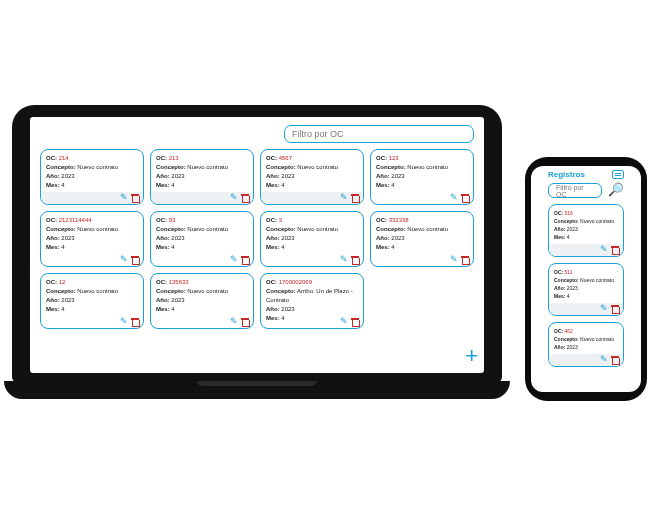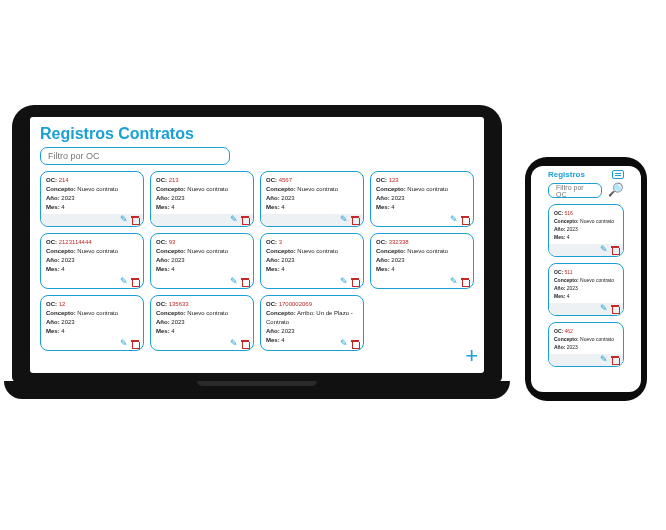--- a/index.html
+++ b/index.html
@@ -75,20 +75,21 @@
   .title {
     color: #1aa0d5;
     font-weight: bold;
     font-size: 16px;
     margin-bottom: 4px;
   }
   .search-row {
     display: flex;
     gap: 6px;
     margin-bottom: 6px;
+    justify-content: flex-end;
   }
   .search {
     flex: 0 0 auto;
     border: 1px solid #1aa0d5;
     border-radius: 7px;
     height: 18px;
     font-size: 9px;
     padding: 0 7px;
     color: #777;
     display: flex;
@@ -229,21 +230,20 @@
     justify-content: flex-end;
     gap: 3px;
   }
 </style>
 </head>
 <body>
 
 <div class="laptop">
   <div class="laptop-screen-outer">
     <div class="laptop-screen-inner">
-      <div class="title">Registros Contratos</div>
       <div class="search-row">
         <div class="search l">Filtro por OC</div>
       </div>
       <div class="grid" id="laptop-grid">
           <div class="card">
             <div class="row"><b>OC:</b> <span class="oc-val">214</span></div>
             <div class="row"><b>Concepto:</b> Nuevo contrato</div>
             <div class="row"><b>Año:</b> 2023</div>
             <div class="row"><b>Mes:</b> 4</div>
             <div class="card-actions bar">

